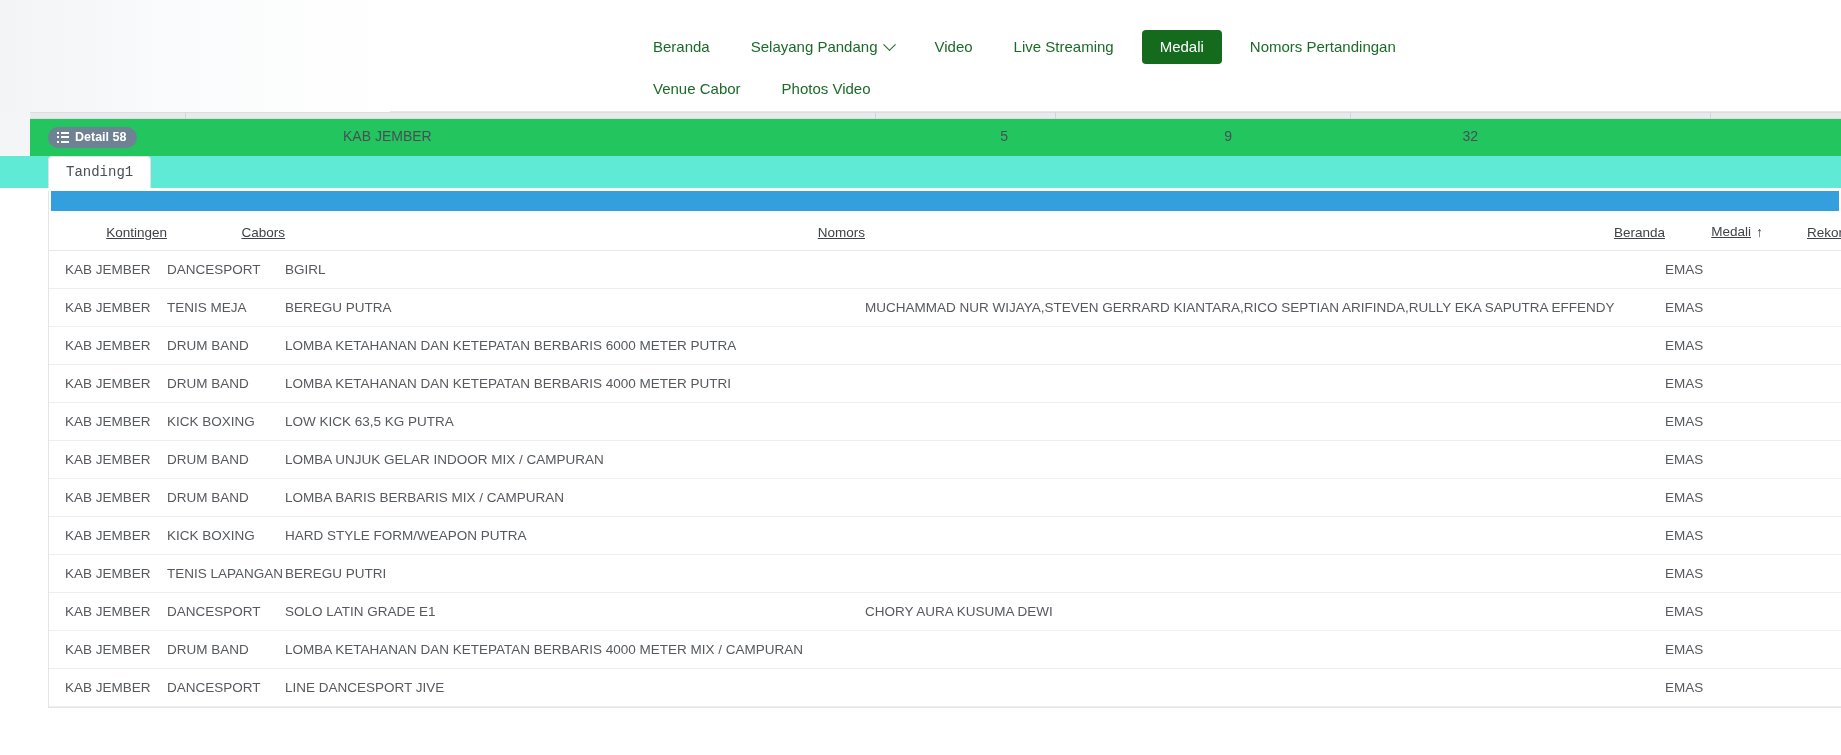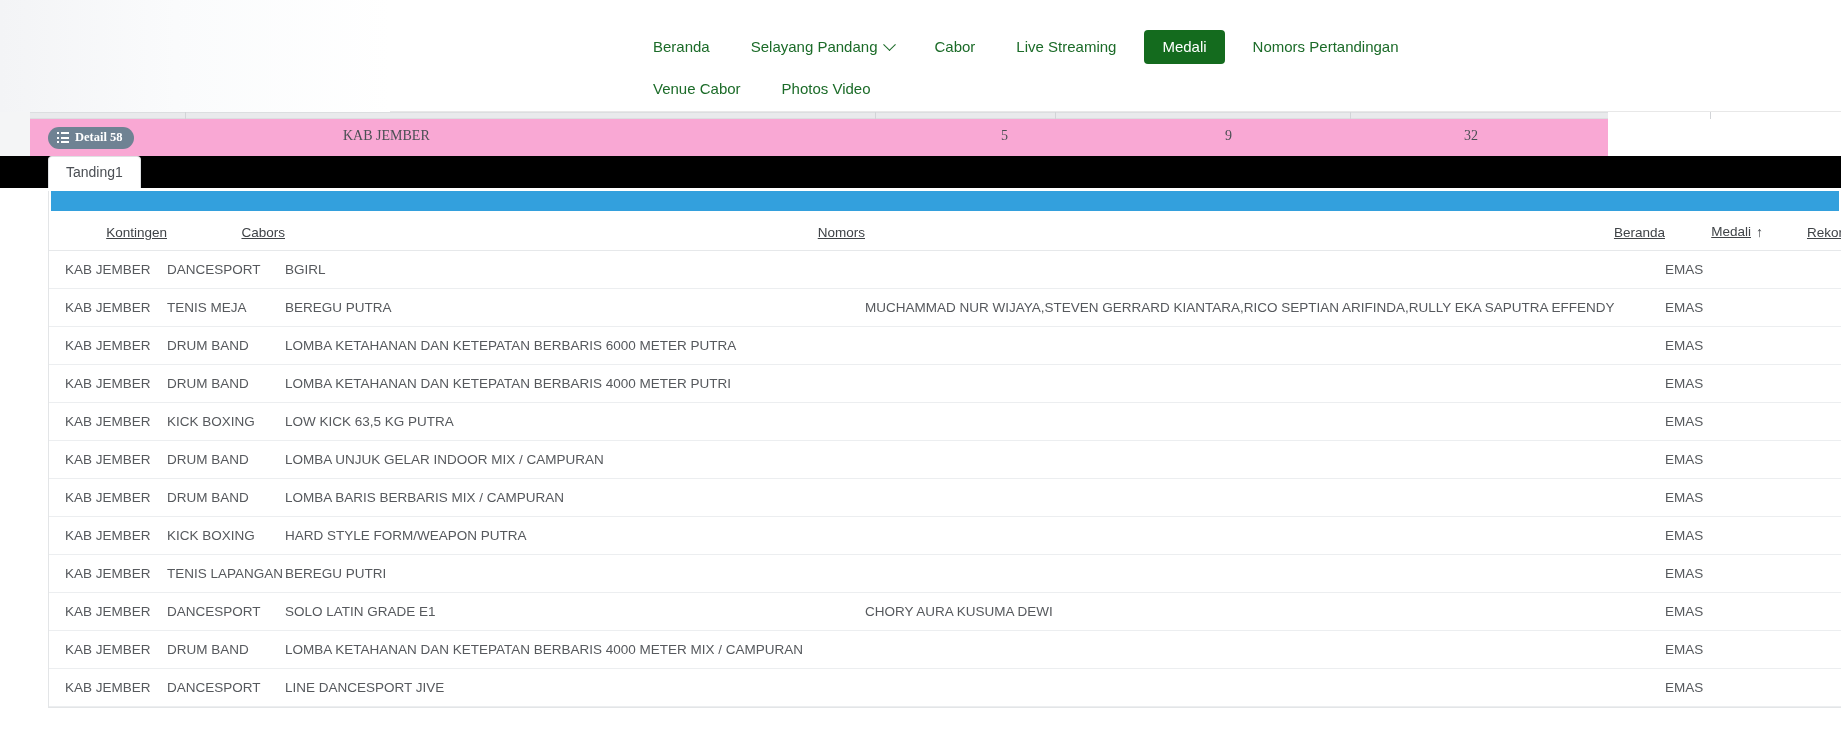--- a/index.html
+++ b/index.html
@@ -67,24 +67,23 @@
     display: inline-block;
     width: 9px; height: 9px;
     border-right: 1.6px solid #1b6b28;
     border-bottom: 1.6px solid #1b6b28;
     transform: rotate(45deg) translate(-2px,-2px);
   }
 
   
   .summary-wrap {
     position: relative;
-    width: 1608px;
+    width: 1841px;
     height: 44px;
-    background: #f9a8d4;
-    font-family: Liberation Serif, serif;
+    background: #22c55e;
   }
   .summary-left-shade {
     position: absolute; left: 0; top: 0;
     width: 30px; height: 44px;
     background: #f4f5f6;
   }
   .summary-rule {
     position: absolute;
     left: 30px; right: 0; top: 0;
     height: 7px;
@@ -140,21 +139,22 @@
   .sc-name  { left: 343px; }
   .sc-n1 { left: 960px; width: 48px; text-align: right; }
   .sc-n2 { left: 1184px; width: 48px; text-align: right; }
   .sc-n3 { left: 1430px; width: 48px; text-align: right; }
   .sc-n4 { left: 1710px; width: 58px; text-align: right; margin-top: 36px; }
 
   
   .tabstrip {
     position: relative;
     width: 1841px; height: 32px;
-    background: #000000;
+    background: #5eead4;
+    font-family: Liberation Mono, monospace;
   }
   .tab {
     position: absolute;
     left: 48px; top: 0;
     padding: 7px 17px 8px 17px;
     font-size: 14px;
     color: #4b4f54;
     background: #ffffff;
     border: 1px solid #dfe1e3;
     border-bottom: none;
@@ -231,21 +231,21 @@
   <div class="nav-links">
     <div class="nav-row" id="navRow1">
         <div class="nav-item">
           <span>Beranda</span>
         </div>
         <div class="nav-item">
           <span>Selayang Pandang</span>
           <span class="chev"></span>
         </div>
         <div class="nav-item">
-          <span>Cabor</span>
+          <span>Video</span>
         </div>
         <div class="nav-item">
           <span>Live Streaming</span>
         </div>
         <div class="nav-item active">
           <span>Medali</span>
         </div>
         <div class="nav-item">
           <span>Nomors Pertandingan</span>
         </div>

